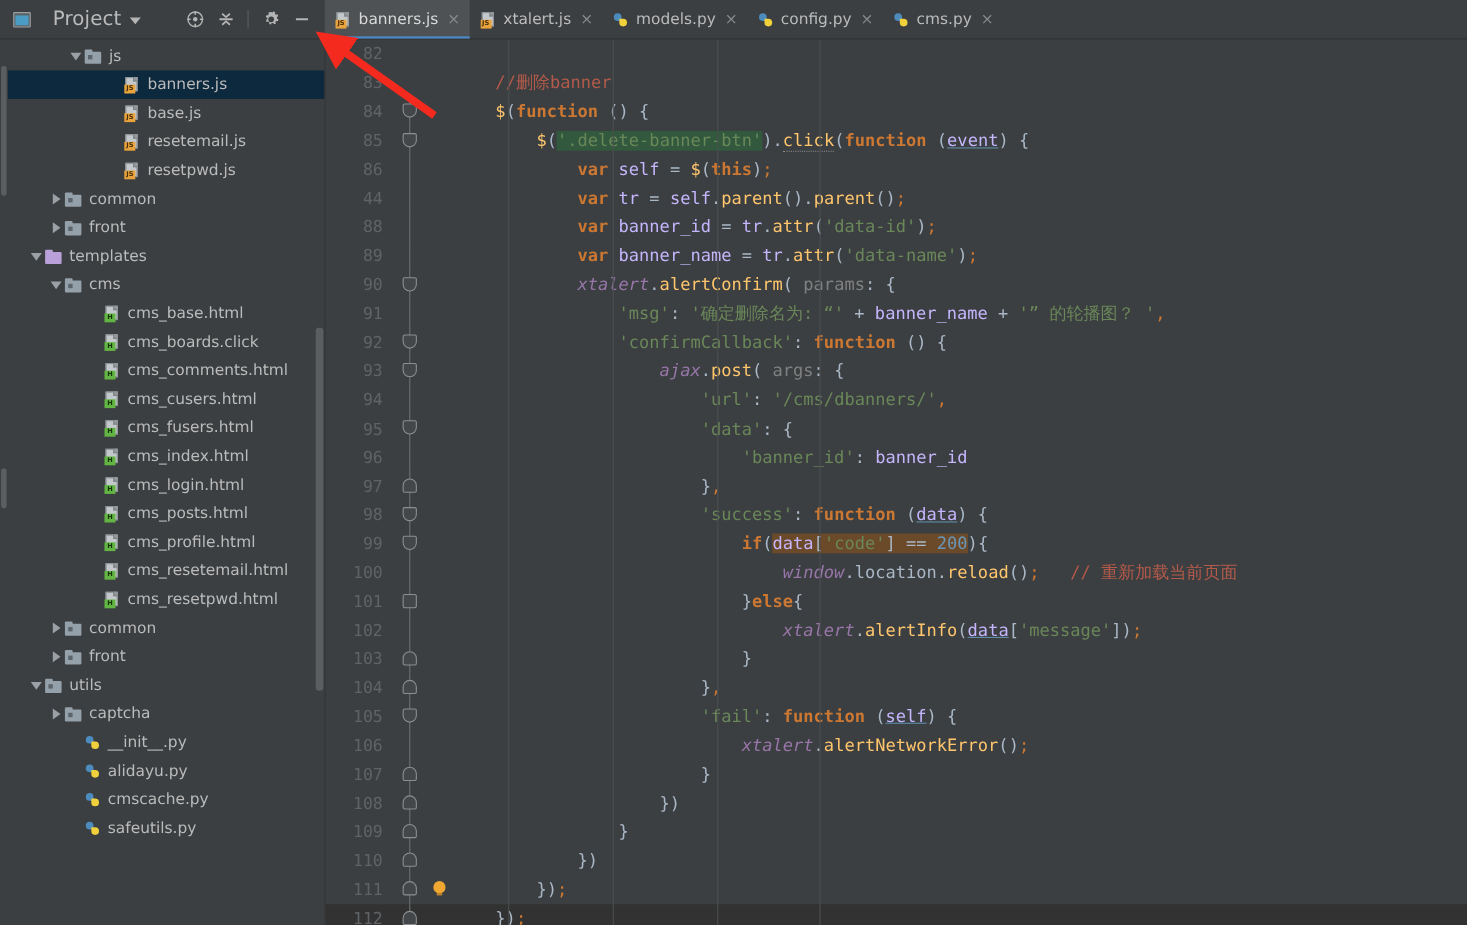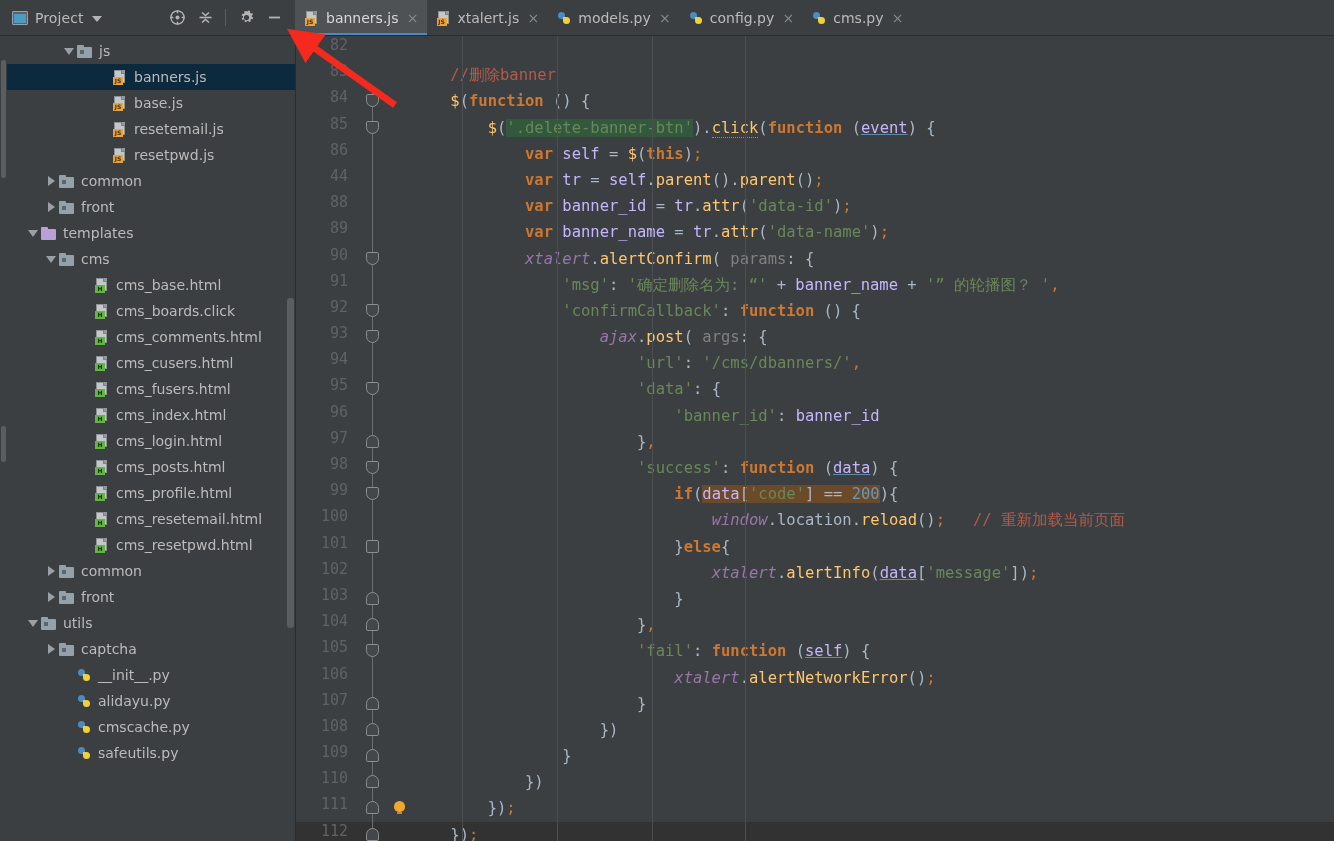--- a/index.html
+++ b/index.html
@@ -15,21 +15,21 @@
   .topbar { height: 36px; display: flex; background: #3c3f41; position: relative; flex: 0 0 36px; }
 
   .proj-header {
     width: 295px; height: 36px; display: flex; align-items: center;
     background: #3c3f41; padding-left: 12px; flex: 0 0 295px;
     border-bottom: 1px solid #2b2b2b;
   }
   .proj-ico { width: 16px; height: 14px; flex: 0 0 16px; position: relative; }
   .proj-ico .outer { position: absolute; inset: 0; border: 1px solid #9aa0a6; border-radius: 1px; background: #5c6164; }
   .proj-ico .inner { position: absolute; left: 2px; top: 3px; right: 2px; bottom: 2px; background: #4a9cc4; }
-  .proj-title { color: #bbbbbb; font-size: 14px; margin-left: 7px; letter-spacing: .1px; }
+  .proj-title { color: #bbbbbb; font-size: 18px; margin-left: 20px; letter-spacing: .1px; }
   .caret-dn {
     width: 0; height: 0; margin-left: 8px; margin-top: 2px;
     border-left: 5px solid transparent; border-right: 5px solid transparent;
     border-top: 6px solid #b4b4b4;
   }
   .tb-spacer { flex: 1 1 auto; }
   .tb-icons { display: flex; align-items: center; gap: 2px; padding-right: 8px; }
   .tb-btn { width: 26px; height: 26px; display: flex; align-items: center; justify-content: center; cursor: default; }
   .tb-sep { width: 1px; height: 17px; background: #5a5d5e; margin: 0 5px; }
 
@@ -111,21 +111,21 @@
   .tree-scroll { position: absolute; right: 1px; width: 7px; background: #5b5e60; border-radius: 3px; }
 
   .tree-sep { width: 1px; background: #2b2b2b; flex: 0 0 1px; }
 
   
   .editor {
     flex: 1 1 auto; background: #3c3f41; position: relative; overflow: hidden;
     font-family: "DejaVu Sans Mono", "Liberation Mono", monospace;
   }
   .codearea { position: relative; }
-  .cline { height: 26.2px; display: flex; position: relative; }
+  .cline { height: 26.2px; display: flex; align-items: center; position: relative; }
   .cline.current { background: #323232; }
   .gutter {
     width: 60px; flex: 0 0 60px; text-align: right; padding-right: 8px;
     color: #606366; font-size: 15px; font-family: "DejaVu Sans Mono", monospace; user-select: none;
   }
   .foldcol { width: 35px; flex: 0 0 35px; position: relative; height: 26.2px; }
   .bulbcol { width: 22px; flex: 0 0 22px; position: relative; height: 26.2px; }
   .bulb {
     position: absolute; left: 3px; top: 6px; width: 11px; height: 11px;
     background: #f0a732; border-radius: 50% 50% 45% 45%;

